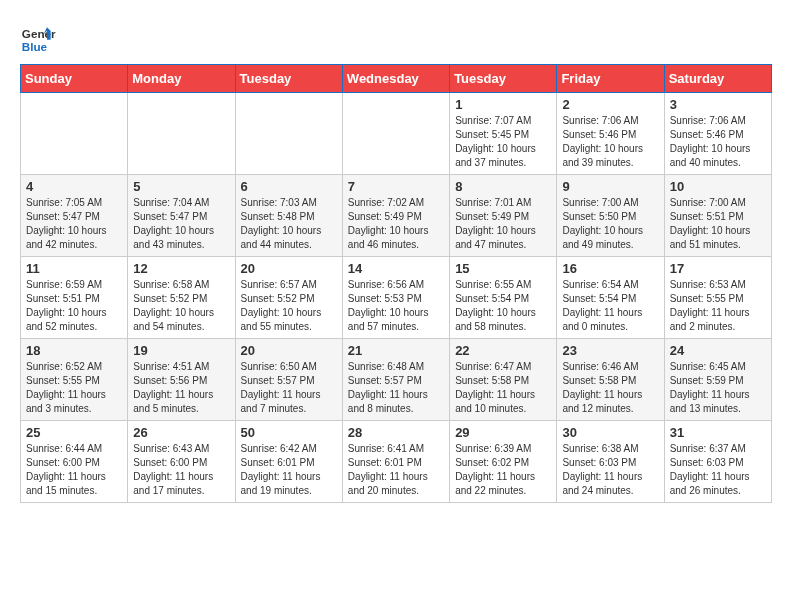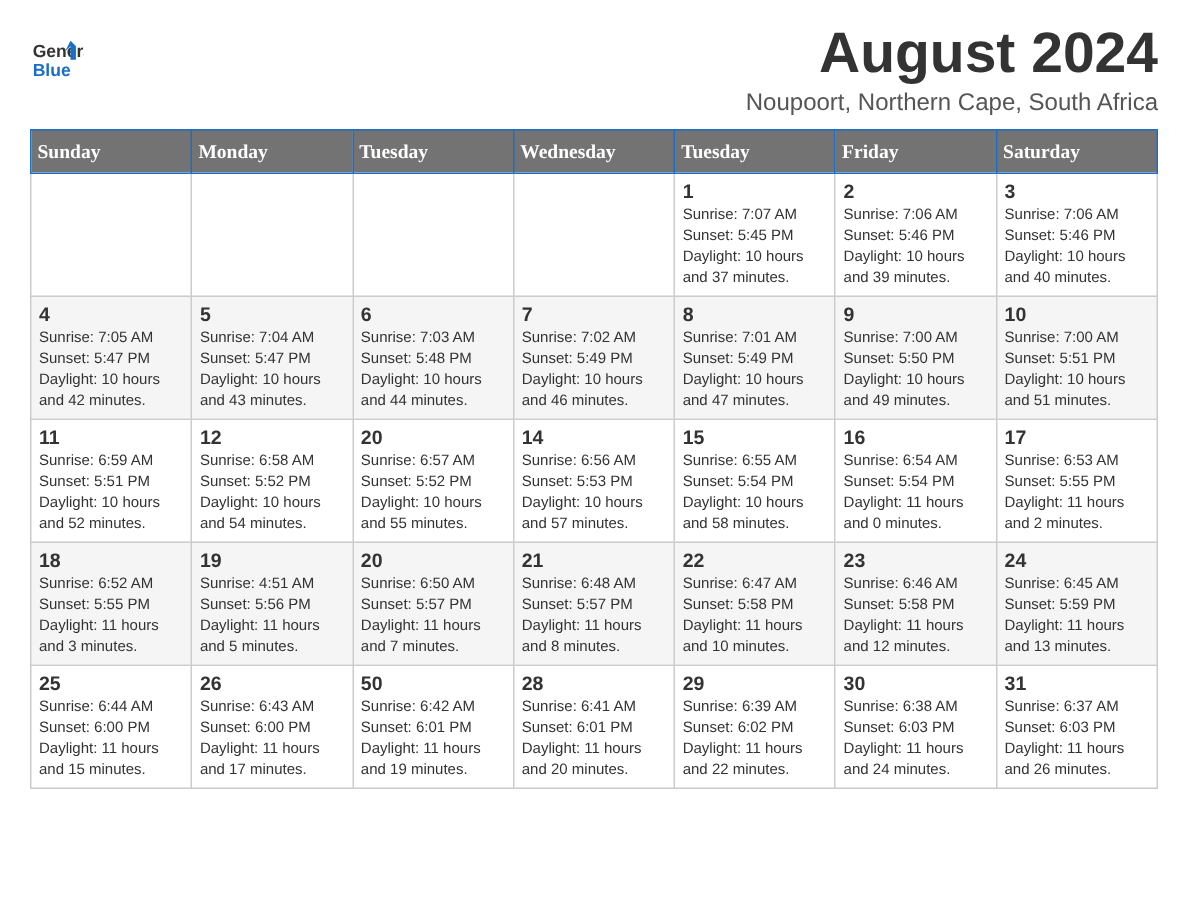--- a/index.html
+++ b/index.html
@@ -39,23 +39,22 @@
       font-size: 16px;
       color: #555;
       margin-top: 2px;
     }
     .calendar-table {
       width: 100%;
       border-collapse: collapse;
       font-size: 11px;
     }
     .calendar-table thead tr {
-      background-color: #737373;
+      background-color: #ef4444;
       color: #fff;
-      font-family: Liberation Serif, serif;
     }
     .calendar-table thead th {
       padding: 6px 4px;
       text-align: left;
       font-size: 13px;
       font-weight: bold;
       border: 1px solid #1a6fc4;
     }
     .calendar-table tbody tr {
       border-bottom: 1px solid #ccc;
@@ -89,24 +88,20 @@
 <body>
 
 <div class="header-section">
   <div class="logo">
     <svg class="logo-icon" viewBox="0 0 40 40">
       <text x="2" y="20" font-size="13" font-weight="bold" fill="#333">General</text>
       <text x="2" y="34" font-size="13" font-weight="bold" fill="#1a6fc4">Blue</text>
       <polygon points="30,8 38,16 34,12 34,22 30,22 30,12 26,16" fill="#1a6fc4"></polygon>
     </svg>
   </div>
-  <div class="title-block">
-    <div class="main-title">August 2024</div>
-    <div class="subtitle">Noupoort, Northern Cape, South Africa</div>
-  </div>
 </div>
 
 <table class="calendar-table">
   <thead>
     <tr>
     <th>Sunday</th>
         <th>Monday</th>
         <th>Tuesday</th>
         <th>Wednesday</th>
         <th>Tuesday</th>

